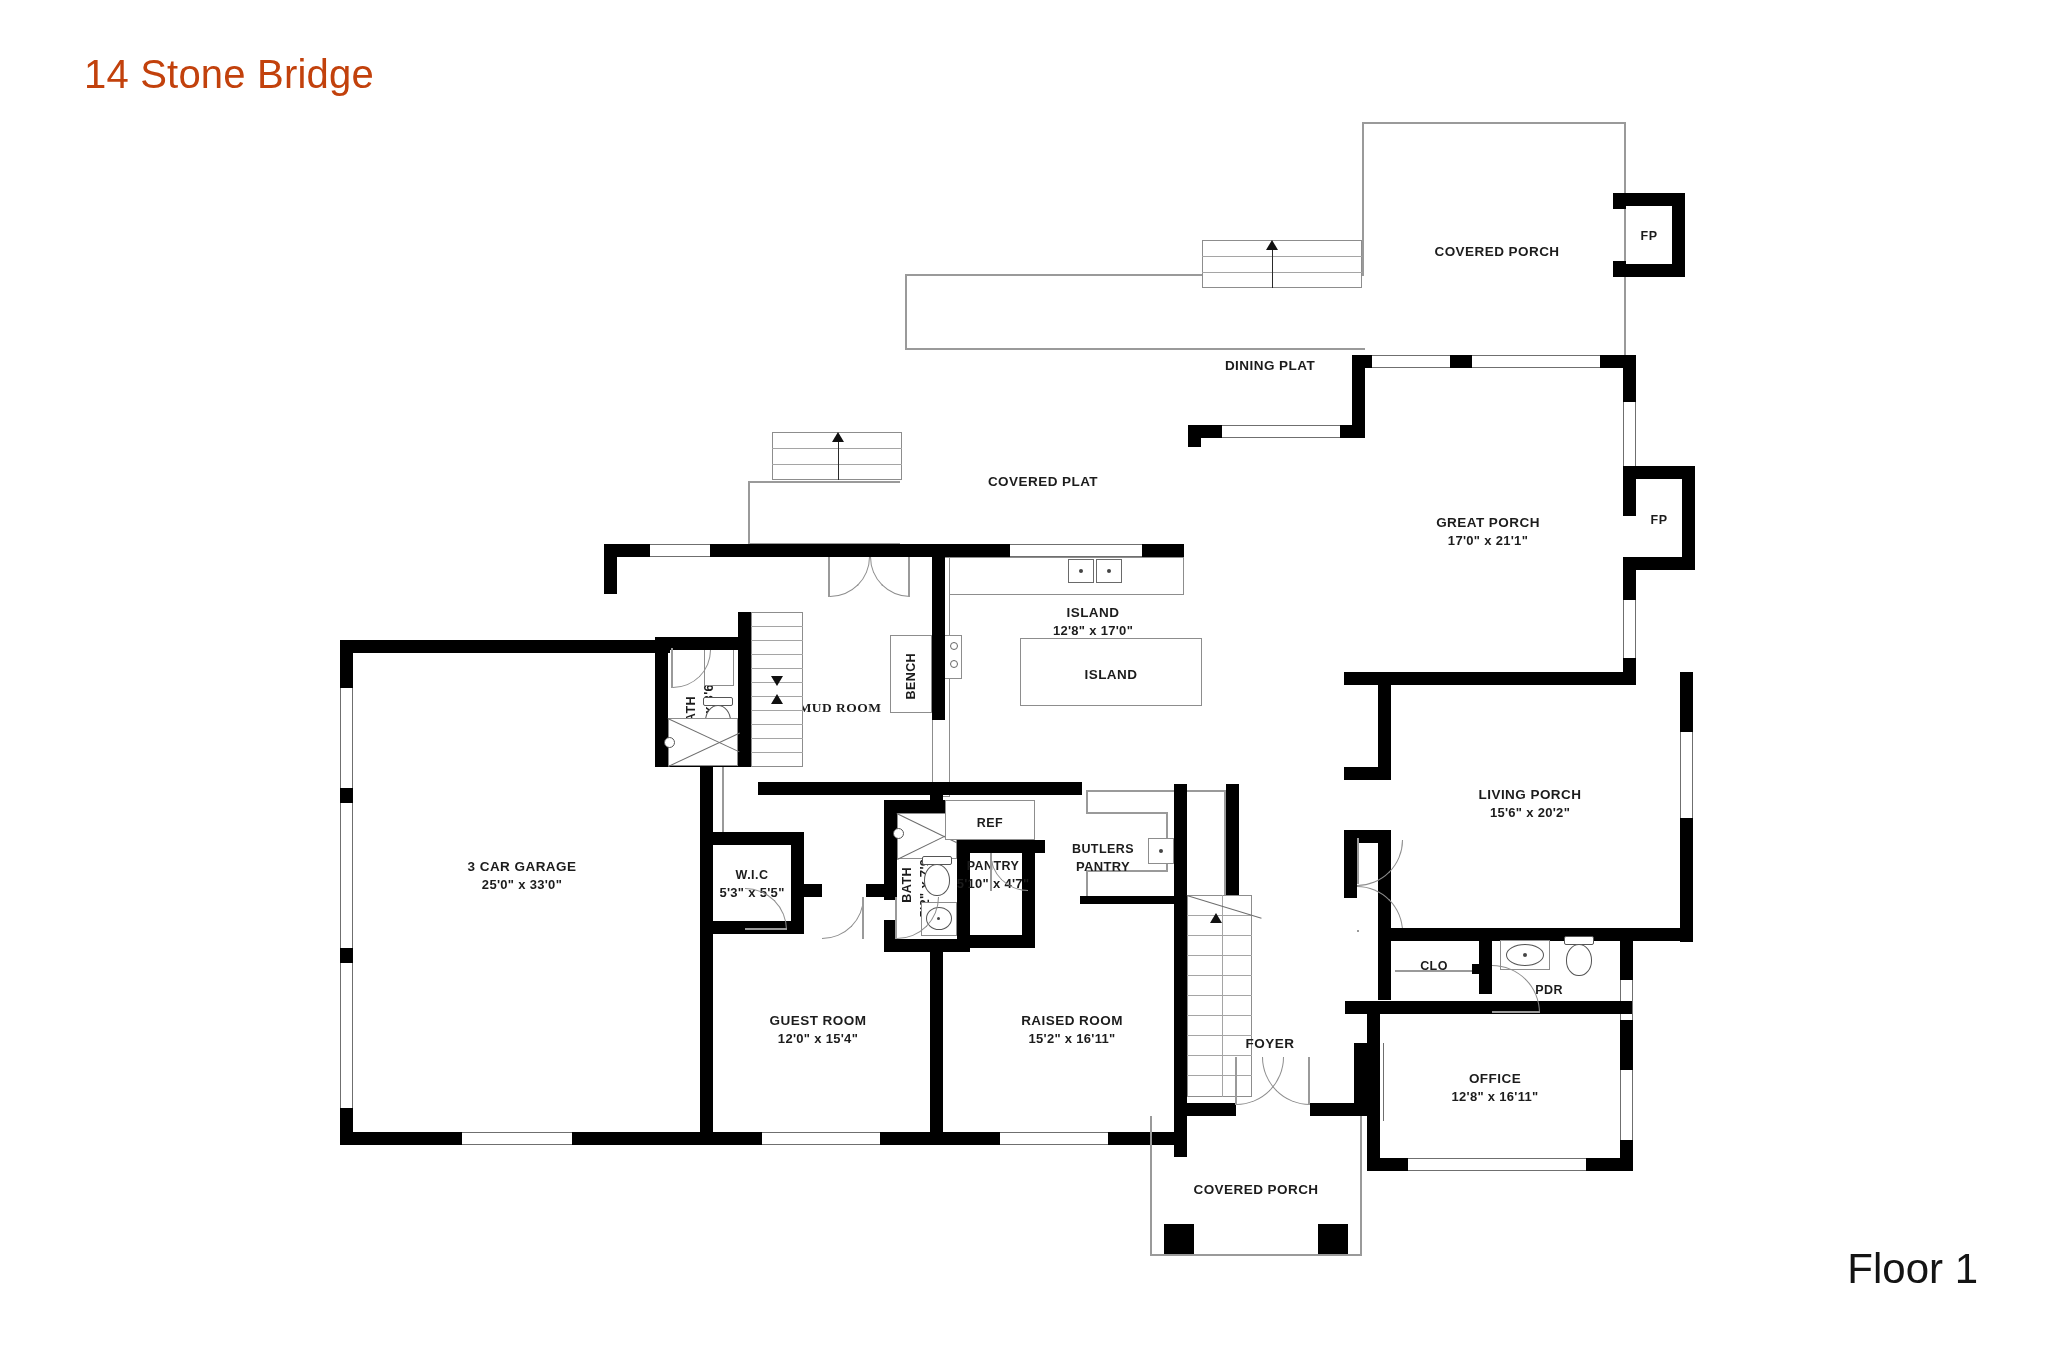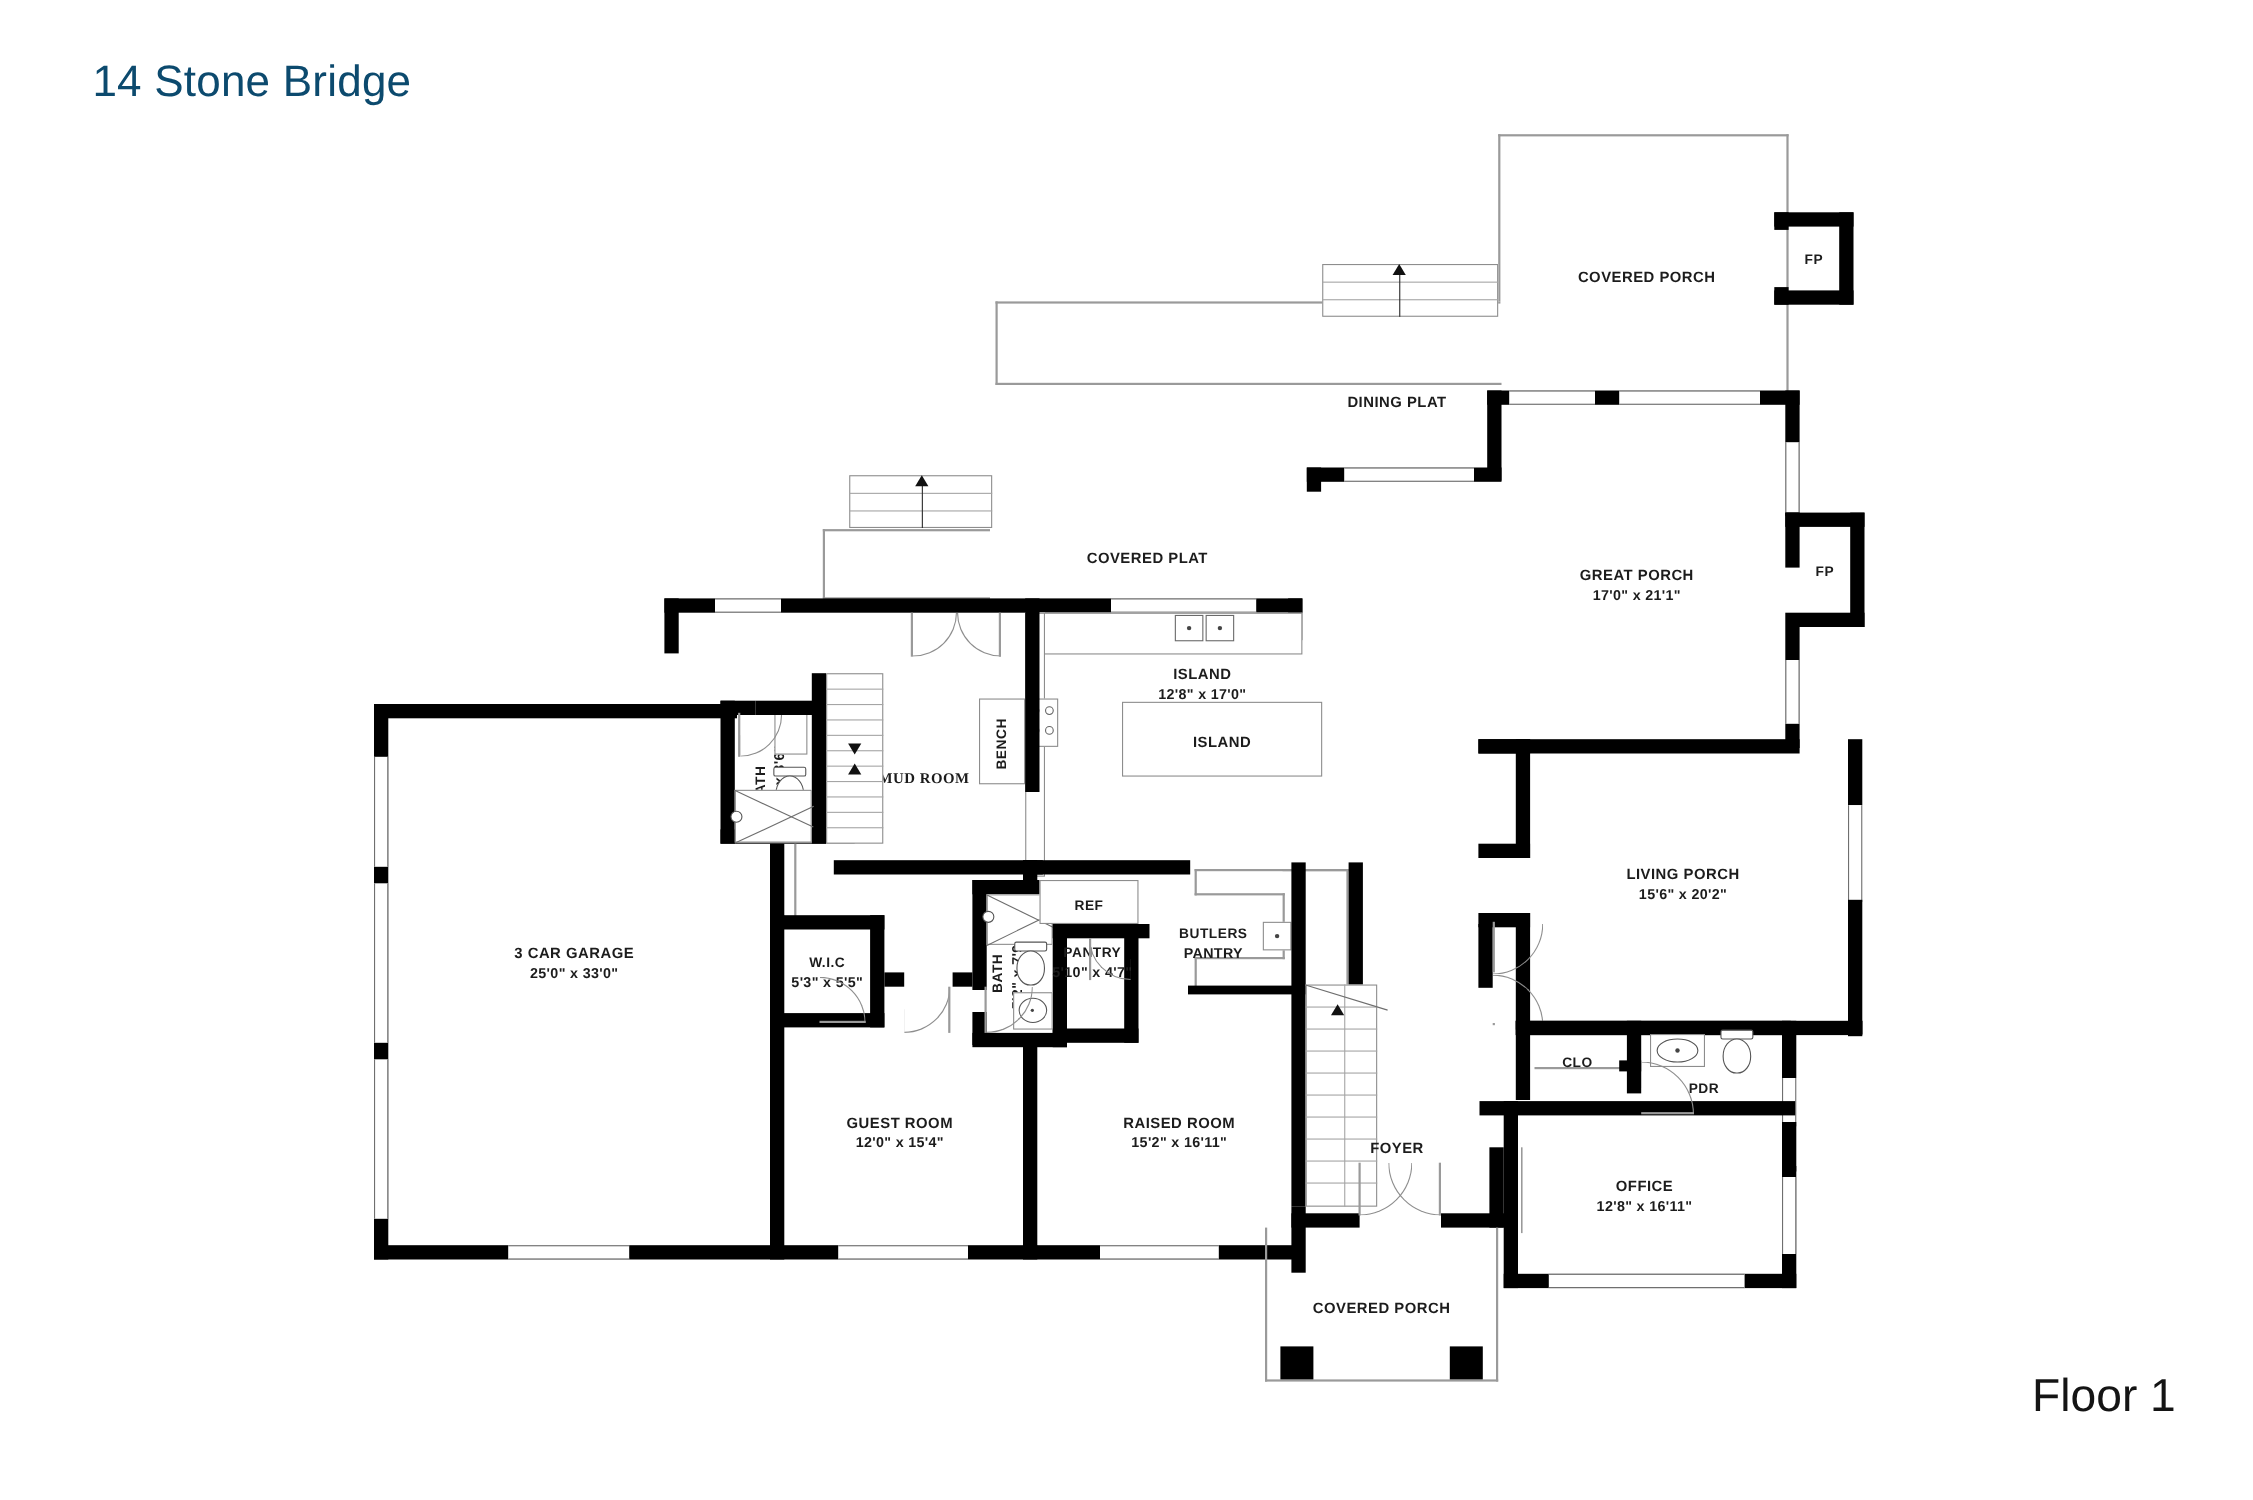--- a/index.html
+++ b/index.html
@@ -1,20 +1,20 @@
 <!DOCTYPE html>
 <html><head>
 <meta charset="utf-8">
 <style>
   html,body{margin:0;padding:0;background:#ffffff;}
   body{width:2048px;height:1364px;position:relative;overflow:hidden;
        font-family:"Liberation Sans","DejaVu Sans",sans-serif;color:#1a1a1a;}
 
   #plan-title{position:absolute;left:84px;top:52px;font-size:40px;font-weight:400;
-              letter-spacing:.2px;color:#0c4a6e;}
+              letter-spacing:.2px;color:#c2410c;}
   #floor-label{position:absolute;right:70px;top:1245px;font-size:42px;font-weight:400;
                color:#141414;}
 
   #canvas{position:absolute;left:0;top:0;width:2048px;height:1364px;}
 
   
   .w{position:absolute;background:#000;}          
   .tl{position:absolute;background:#9a9a9a;}      
   .tl2{position:absolute;background:#6e6e6e;}     
   .box{position:absolute;border:1px solid #8d8d8d;box-sizing:border-box;background:#fff;}
@@ -91,21 +91,21 @@
   <div class="w" style="left:1613px;top:264px;width:72px;height:13px;"></div>
   <div class="w" style="left:1613px;top:193px;width:13px;height:16px;"></div>
   <div class="w" style="left:1613px;top:261px;width:13px;height:16px;"></div>
   <div class="lbl sm" style="left:1649px;top:228px;">
     <span>FP</span>
   </div>
 
   <div class="lbl" style="left:1270px;top:357px;">
     <span>DINING PLAT</span>
   </div>
-  <div class="lbl" style="left:1043px;top:499px;">
+  <div class="lbl" style="left:1043px;top:473px;">
     <span>COVERED PLAT</span>
   </div>
 
   <div class="tl" style="left:748px;top:481px;width:152px;height:2px;"></div>
   <div class="tl" style="left:748px;top:481px;width:2px;height:63px;"></div>
   <div class="tl" style="left:748px;top:543px;width:152px;height:2px;"></div>
 
   <div class="stair" style="left:772px;top:432px;width:130px;height:48px;"></div>
   <div class="tread" style="left:772px;top:448px;width:130px;height:1px;"></div>
   <div class="tread" style="left:772px;top:464px;width:130px;height:1px;"></div>

